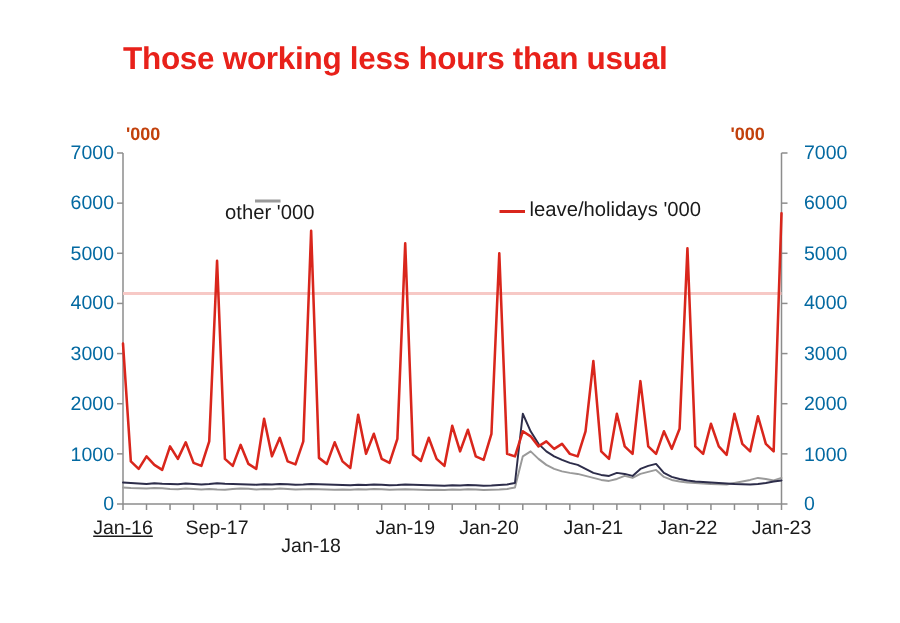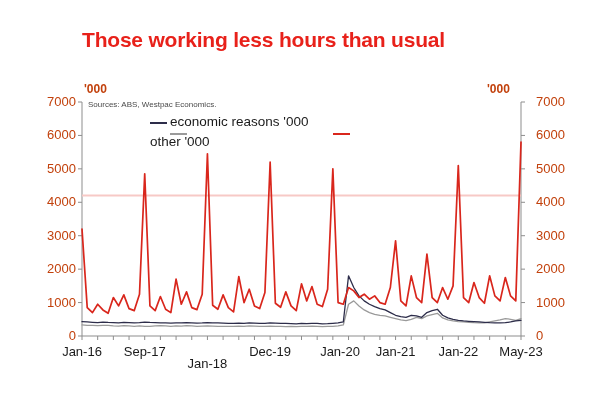--- a/index.html
+++ b/index.html
@@ -69,21 +69,21 @@
     position: relative;
     top: 1px;
   }
   #legend-0 { left: 150px; top: 114px; }
   #legend-1 { left: 150px; top: 132px; flex-direction: column; }
   #legend-2 { left: 333px; top: 114px; }
   #legend-3 { left: 333px; top: 132px; }
   .ytick-label {
     position: absolute;
     font-size: 13px;
-    color: #c2410c;
+    color: #0369a1;
     text-align: right;
     white-space: nowrap;
   }
   .ytick-left  { width: 46px; left: 30px; }
   .ytick-right { width: 46px; left: 536px; text-align: left; }
   .xtick-label {
     position: absolute;
     font-size: 13px;
     color: #1a1a1a;
     text-align: center;
@@ -150,32 +150,28 @@
       <line x1="473.9642857142857" y1="336" x2="473.9642857142857" y2="340" stroke="#8d8d8d" stroke-width="1"></line>
       <line x1="489.64285714285717" y1="336" x2="489.64285714285717" y2="340" stroke="#8d8d8d" stroke-width="1"></line>
       <line x1="505.32142857142856" y1="336" x2="505.32142857142856" y2="340" stroke="#8d8d8d" stroke-width="1"></line>
       <line x1="521" y1="336" x2="521" y2="340" stroke="#8d8d8d" stroke-width="1"></line>
       <line x1="82" y1="195.6" x2="521" y2="195.6" stroke="#f7c9c6" stroke-width="2"></line>
       <polyline points="82.00,324.97 87.23,325.30 92.45,325.47 97.68,325.64 102.90,325.30 108.13,325.47 113.36,325.97 118.58,326.14 123.81,325.64 129.04,325.97 134.26,326.31 139.49,325.97 144.71,326.31 149.94,326.47 155.17,325.97 160.39,325.64 165.62,325.80 170.85,326.31 176.07,325.97 181.30,326.14 186.52,325.64 191.75,325.97 196.98,326.31 202.20,326.14 207.43,325.97 212.65,326.14 217.88,326.31 223.11,326.47 228.33,326.31 233.56,326.47 238.79,326.14 244.01,326.31 249.24,325.97 254.46,326.14 259.69,326.47 264.92,326.31 270.14,326.14 275.37,326.31 280.60,326.47 285.82,326.64 291.05,326.47 296.27,326.64 301.50,326.31 306.73,326.47 311.95,326.14 317.18,326.31 322.40,326.64 327.63,326.47 332.86,326.31 338.08,325.97 343.31,324.97 348.54,304.24 353.76,300.90 358.99,305.91 364.21,309.93 369.44,312.60 374.67,314.27 379.89,315.27 385.12,315.94 390.35,317.28 395.57,318.62 400.80,319.95 406.02,320.62 411.25,319.29 416.48,317.28 421.70,318.62 426.93,315.94 432.15,314.61 437.38,313.27 442.61,317.95 447.83,319.95 453.06,320.96 458.29,321.63 463.51,321.96 468.74,322.29 473.96,322.63 479.19,322.80 484.42,322.96 489.64,321.96 494.87,320.96 500.10,319.95 505.32,318.62 510.55,319.29 515.77,320.29 521.00,318.62" fill="none" stroke="#9a9a9a" stroke-width="1.3" stroke-linejoin="round" stroke-linecap="round"></polyline>
       <polyline points="82.00,321.63 87.23,321.96 92.45,322.29 97.68,322.63 102.90,322.13 108.13,322.46 113.36,322.63 118.58,322.80 123.81,322.29 129.04,322.63 134.26,322.96 139.49,322.63 144.71,322.13 149.94,322.46 155.17,322.63 160.39,322.80 165.62,322.96 170.85,323.13 176.07,322.80 181.30,322.96 186.52,322.63 191.75,322.80 196.98,323.13 202.20,322.96 207.43,322.63 212.65,322.80 217.88,322.96 223.11,323.13 228.33,323.30 233.56,323.46 238.79,323.13 244.01,323.30 249.24,322.96 254.46,323.13 259.69,323.46 264.92,323.30 270.14,322.96 275.37,323.13 280.60,323.30 285.82,323.46 291.05,323.63 296.27,323.80 301.50,323.46 306.73,323.63 311.95,323.30 317.18,323.46 322.40,323.80 327.63,323.63 332.86,323.30 338.08,322.96 343.31,321.96 348.54,275.83 353.76,287.53 358.99,295.89 364.21,300.90 369.44,304.24 374.67,306.58 379.89,308.59 385.12,309.93 390.35,312.60 395.57,315.27 400.80,316.61 406.02,317.28 411.25,315.27 416.48,315.94 421.70,317.28 426.93,312.60 432.15,310.59 437.38,309.26 442.61,315.27 447.83,317.95 453.06,319.29 458.29,320.29 463.51,320.96 468.74,321.29 473.96,321.63 479.19,321.96 484.42,322.29 489.64,322.63 494.87,322.80 500.10,322.96 505.32,322.63 510.55,321.96 515.77,320.96 521.00,320.29" fill="none" stroke="#2d2d4a" stroke-width="1.3" stroke-linejoin="round" stroke-linecap="round"></polyline>
       <polyline points="82.00,229.03 87.23,307.59 92.45,312.60 97.68,304.24 102.90,309.93 108.13,313.27 113.36,297.56 118.58,305.91 123.81,294.88 129.04,308.59 134.26,310.59 139.49,294.21 144.71,173.87 149.94,305.91 155.17,310.59 160.39,296.55 165.62,309.26 170.85,312.60 176.07,279.17 181.30,304.24 186.52,291.87 191.75,307.59 196.98,309.59 202.20,294.21 207.43,153.81 212.65,305.25 217.88,309.26 223.11,294.88 228.33,307.59 233.56,311.93 238.79,276.50 244.01,302.57 249.24,289.20 254.46,305.91 259.69,308.59 264.92,292.54 270.14,162.17 275.37,303.24 280.60,307.25 285.82,291.87 291.05,305.91 296.27,310.59 301.50,283.85 306.73,300.90 311.95,286.53 317.18,304.24 322.40,306.58 327.63,289.20 332.86,168.86 338.08,302.57 343.31,304.24 348.54,287.53 353.76,290.87 358.99,297.56 364.21,294.21 369.44,299.23 374.67,295.89 379.89,302.57 385.12,304.24 390.35,287.53 395.57,240.73 400.80,300.90 406.02,305.91 411.25,275.83 416.48,297.56 421.70,302.57 426.93,254.10 432.15,297.56 437.38,302.57 442.61,287.53 447.83,299.23 453.06,285.86 458.29,165.51 463.51,297.56 468.74,302.57 473.96,282.51 479.19,297.56 484.42,303.24 489.64,275.83 494.87,295.89 500.10,300.90 505.32,277.50 510.55,295.89 515.77,300.90 521.00,142.11" fill="none" stroke="#d9261c" stroke-width="1.7" stroke-linejoin="round" stroke-linecap="round"></polyline>
     </svg>
 
-  <div id="source-note">Sources: ABS, Westpac Economics.</div>
-
-  <div class="legend-entry" id="legend-0">
-    <span class="legend-swatch" style="border-top-color: rgb(45, 45, 74);"></span>
-    <span>economic reasons '000</span>
-  </div>
+
   <div class="legend-entry" id="legend-1">
     <span class="legend-swatch" style="border-top-color: rgb(154, 154, 154);"></span>
     <span>other '000</span>
   </div>
   <div class="legend-entry" id="legend-3">
     <span class="legend-swatch" style="border-top-color: rgb(217, 38, 28);"></span>
+    <span>leave/holidays '000</span>
   </div>
 
   <div id="ytick-labels-left">
       <div class="ytick-label ytick-left" style="top: 328px;">0</div>
       <div class="ytick-label ytick-left" style="top: 294.571px;">1000</div>
       <div class="ytick-label ytick-left" style="top: 261.143px;">2000</div>
       <div class="ytick-label ytick-left" style="top: 227.714px;">3000</div>
       <div class="ytick-label ytick-left" style="top: 194.286px;">4000</div>
       <div class="ytick-label ytick-left" style="top: 160.857px;">5000</div>
       <div class="ytick-label ytick-left" style="top: 127.429px;">6000</div>
@@ -185,23 +181,23 @@
       <div class="ytick-label ytick-right" style="top: 328px;">0</div>
       <div class="ytick-label ytick-right" style="top: 294.571px;">1000</div>
       <div class="ytick-label ytick-right" style="top: 261.143px;">2000</div>
       <div class="ytick-label ytick-right" style="top: 227.714px;">3000</div>
       <div class="ytick-label ytick-right" style="top: 194.286px;">4000</div>
       <div class="ytick-label ytick-right" style="top: 160.857px;">5000</div>
       <div class="ytick-label ytick-right" style="top: 127.429px;">6000</div>
       <div class="ytick-label ytick-right" style="top: 94px;">7000</div>
     </div>
   <div id="xtick-labels">
-      <div class="xtick-label" style="left: 51px;">Jan-16</div>
+      <div class="xtick-label" style="left: 51px; text-decoration: underline;">Jan-16</div>
       <div class="xtick-label" style="left: 113.714px;">Sep-17</div>
       <div class="xtick-label" style="left: 176.429px; margin-top: 12px;">Jan-18</div>
-      <div class="xtick-label" style="left: 239.143px;">Dec-19</div>
-      <div class="xtick-label" style="left: 309px;">Jan-20</div>
+      <div class="xtick-label" style="left: 239.143px;">Jan-19</div>
+      <div class="xtick-label" style="left: 295px;">Jan-20</div>
       <div class="xtick-label" style="left: 364.571px;">Jan-21</div>
       <div class="xtick-label" style="left: 427.286px;">Jan-22</div>
-      <div class="xtick-label" style="left: 490px;">May-23</div>
+      <div class="xtick-label" style="left: 490px;">Jan-23</div>
     </div>
 
 </div>
 
 </body></html>

